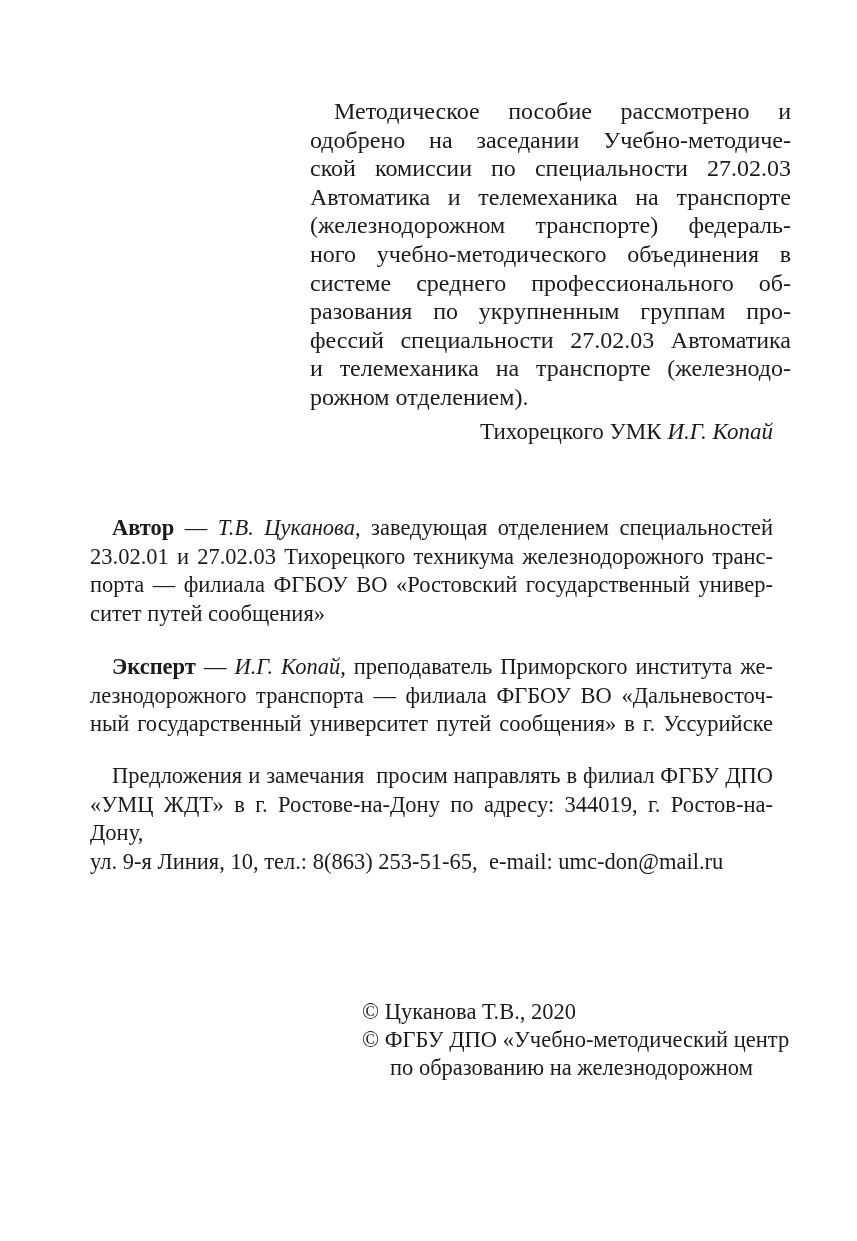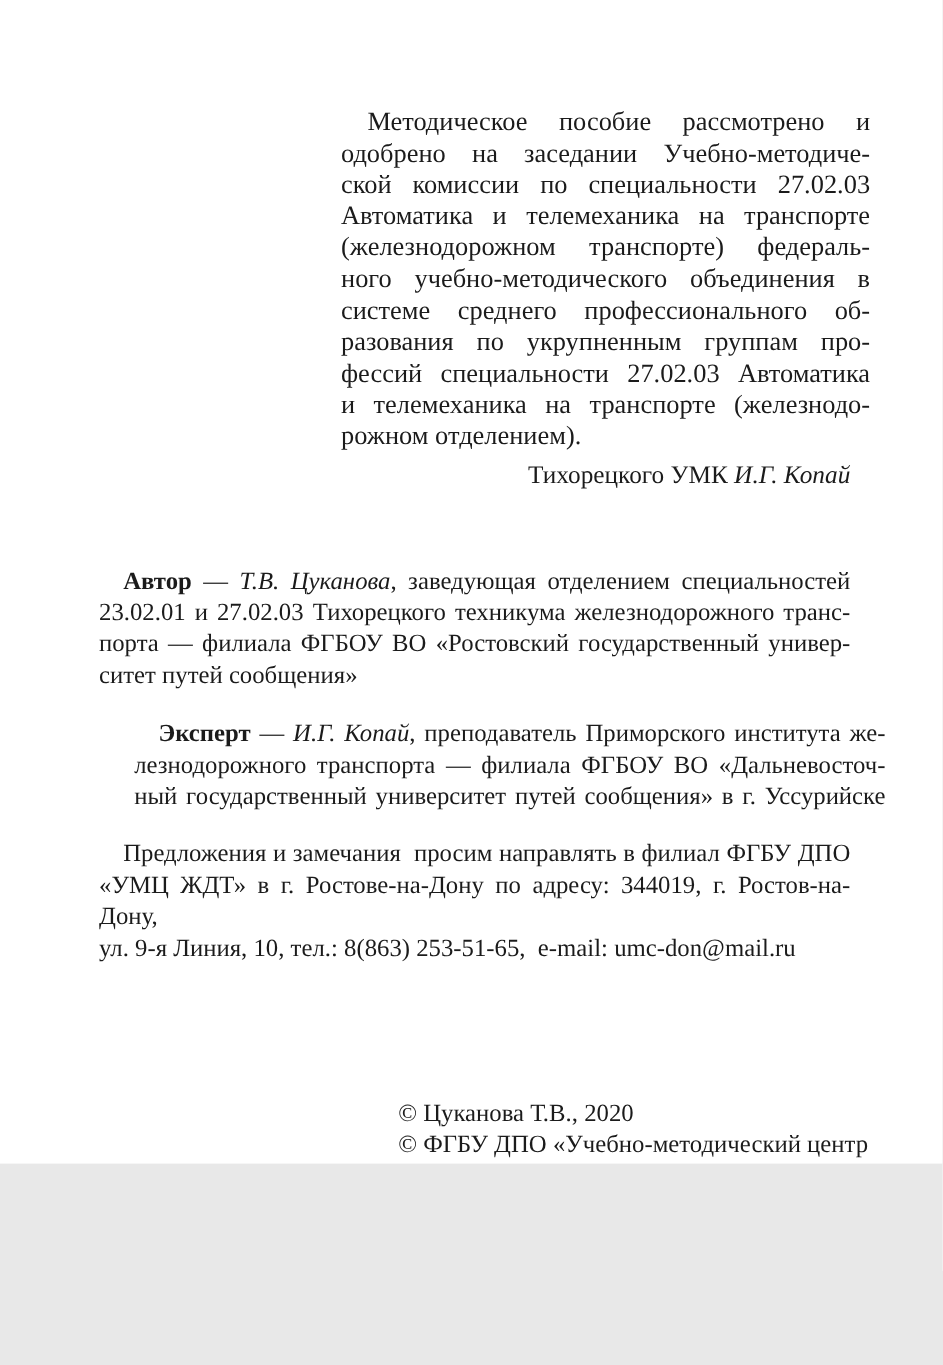--- a/index.html
+++ b/index.html
@@ -1,19 +1,19 @@
 <!DOCTYPE html>
 <html><head>
 <meta charset="utf-8">
 <style>
   html, body { margin: 0; padding: 0; background: #e8e8e8; }
   .page {
     position: relative;
     width: 857px;
-    height: 1058px;
+    height: 1241px;
     margin: 0 auto;
     background: #ffffff;
     font-family: "Liberation Serif", "DejaVu Serif", serif;
     color: #1b1b1b;
     overflow: hidden;
   }
   .block { position: absolute; }
 
   
   .line { text-align: justify; text-align-last: justify; }
@@ -31,21 +31,21 @@
   }
   .signature .line, .signature .line:last-child {
     text-align: right; text-align-last: right;
   }
   .body-par {
     left: 90px; width: 683px;
     font-size: 22.5px; line-height: 28.5px;
   }
   .body-par .line:first-child { text-indent: 22px; }
   .author-par  { top: 514px; }
-  .expert-par  { top: 653px; margin-left: 32px; }
+  .expert-par  { top: 653px; }
   .contact-par { top: 762px; }
 
   .copyright {
     left: 362px; top: 998px; width: 460px;
     font-size: 22.5px; line-height: 28px;
   }
   .copyright .line, .copyright .line:last-child {
     text-align: left; text-align-last: left;
   }
   .copyright .line:nth-child(n+3) { padding-left: 28px; }

